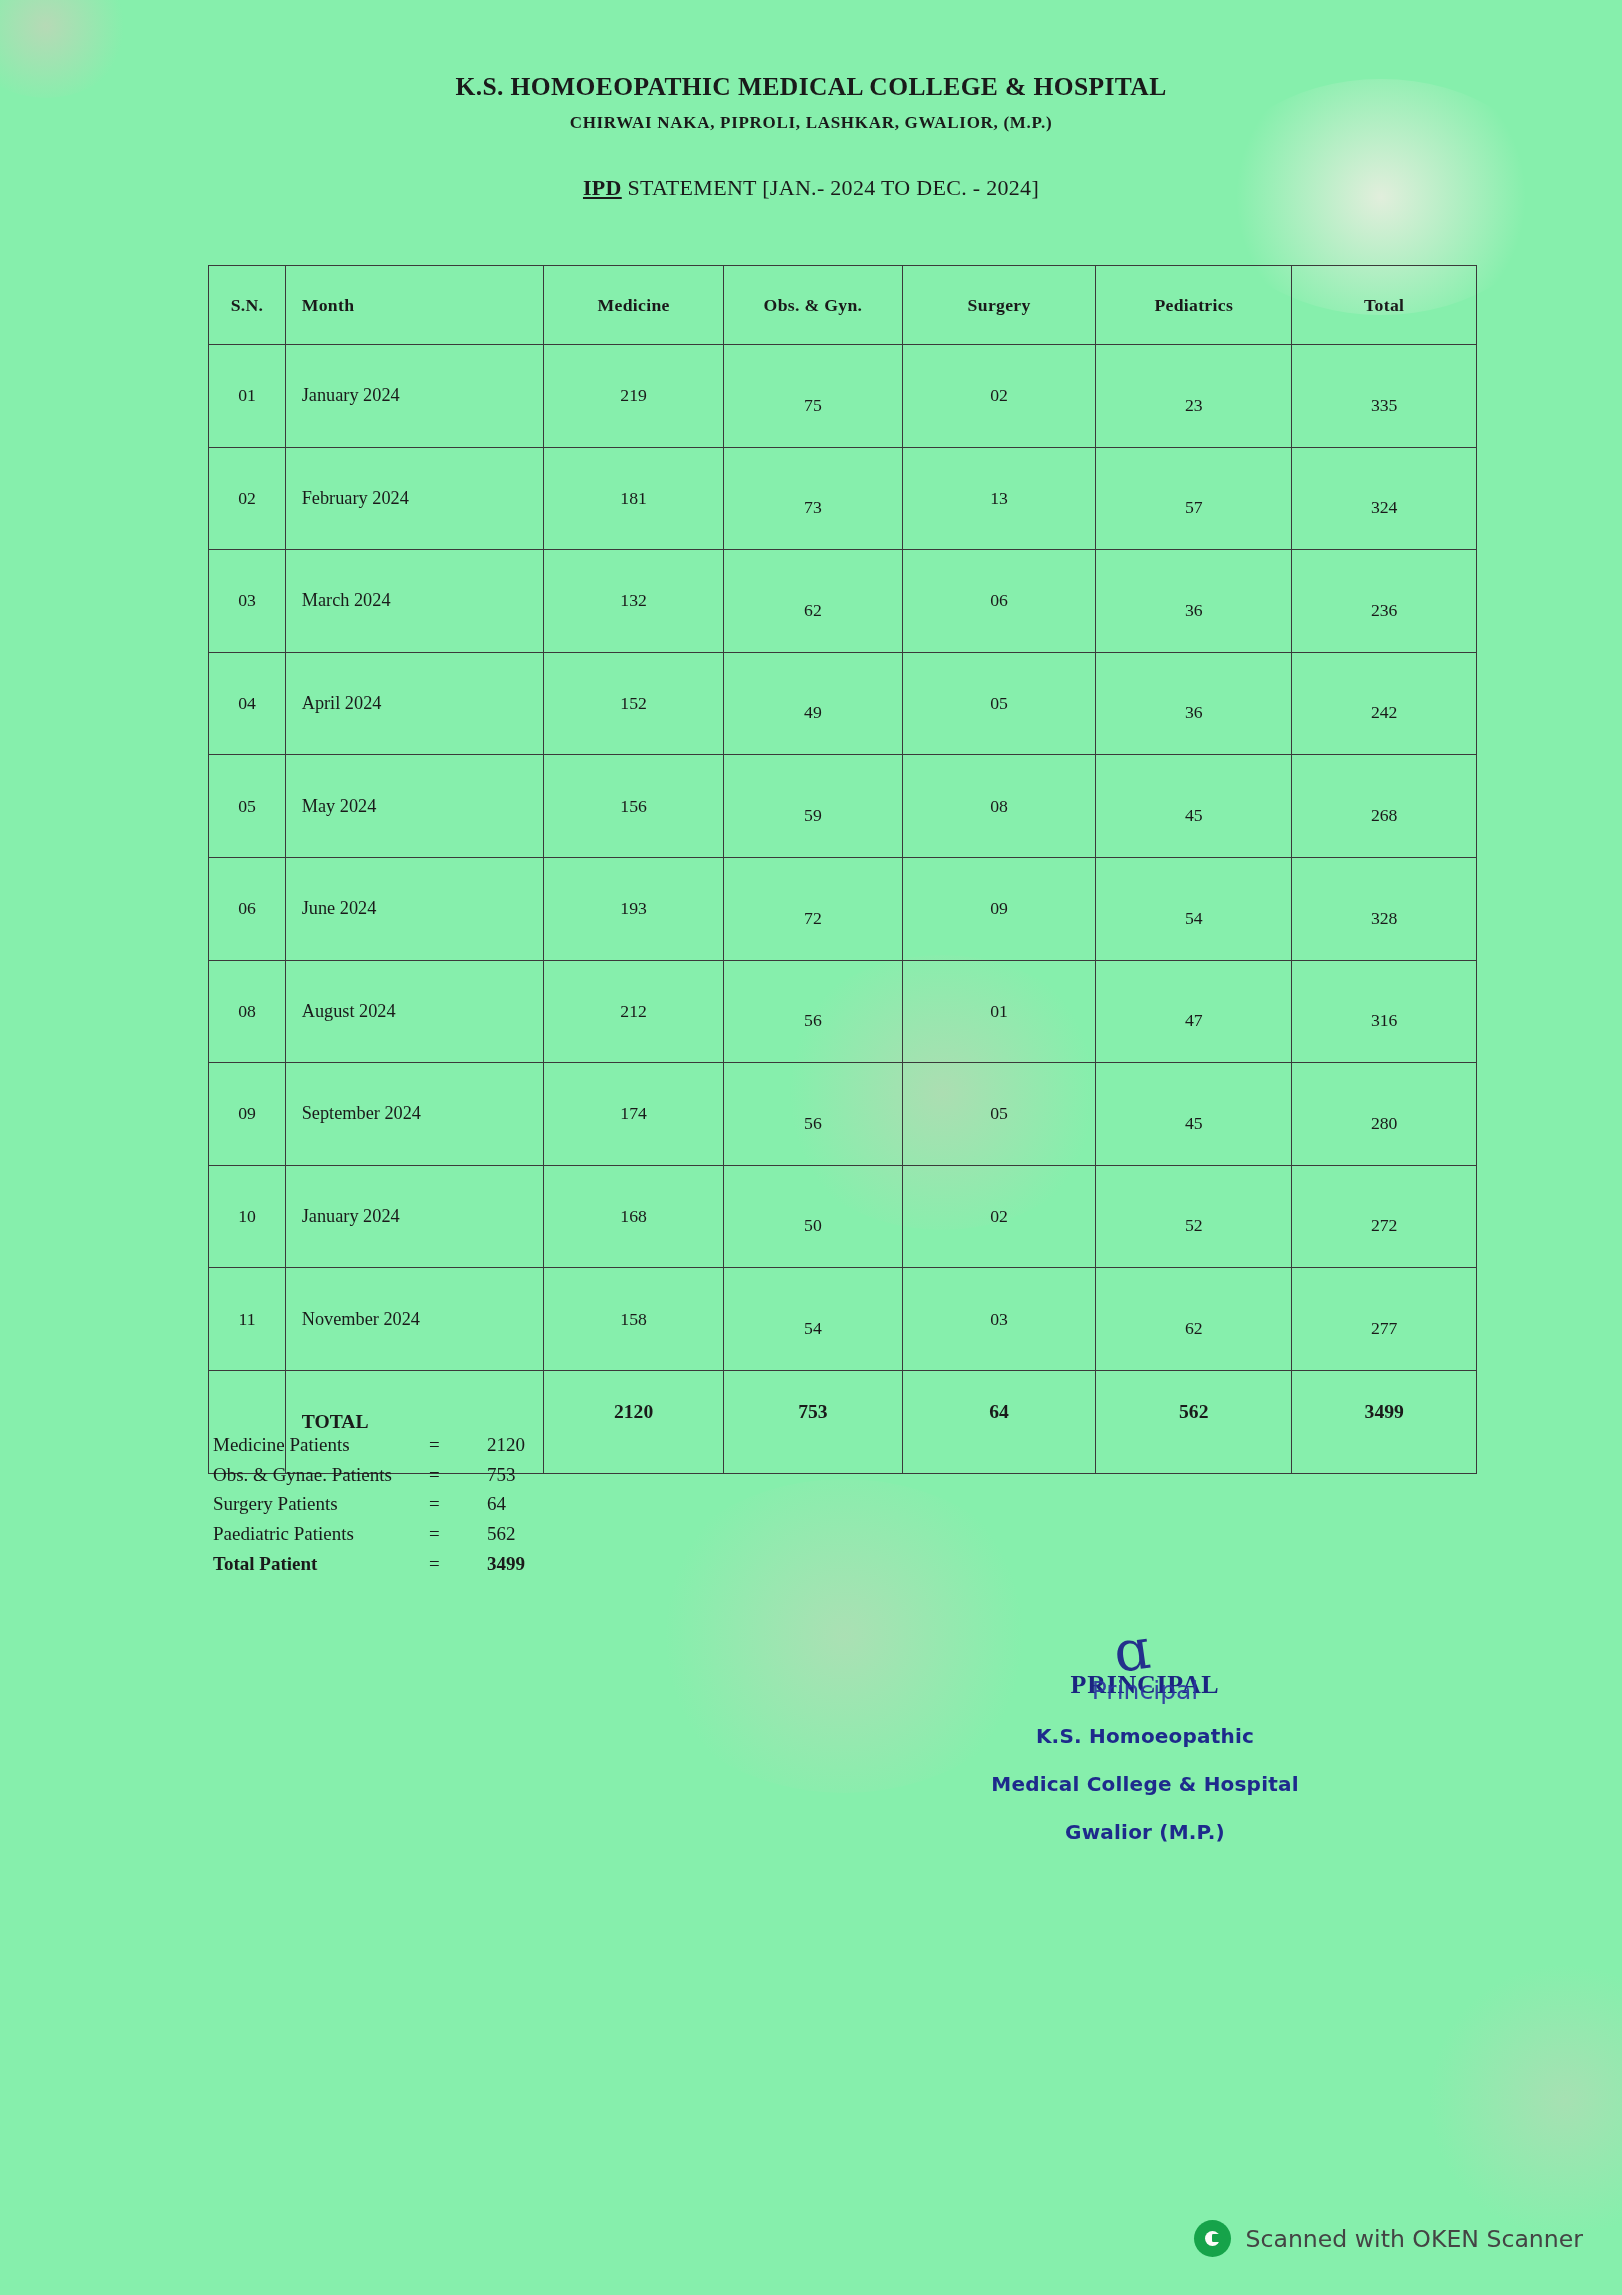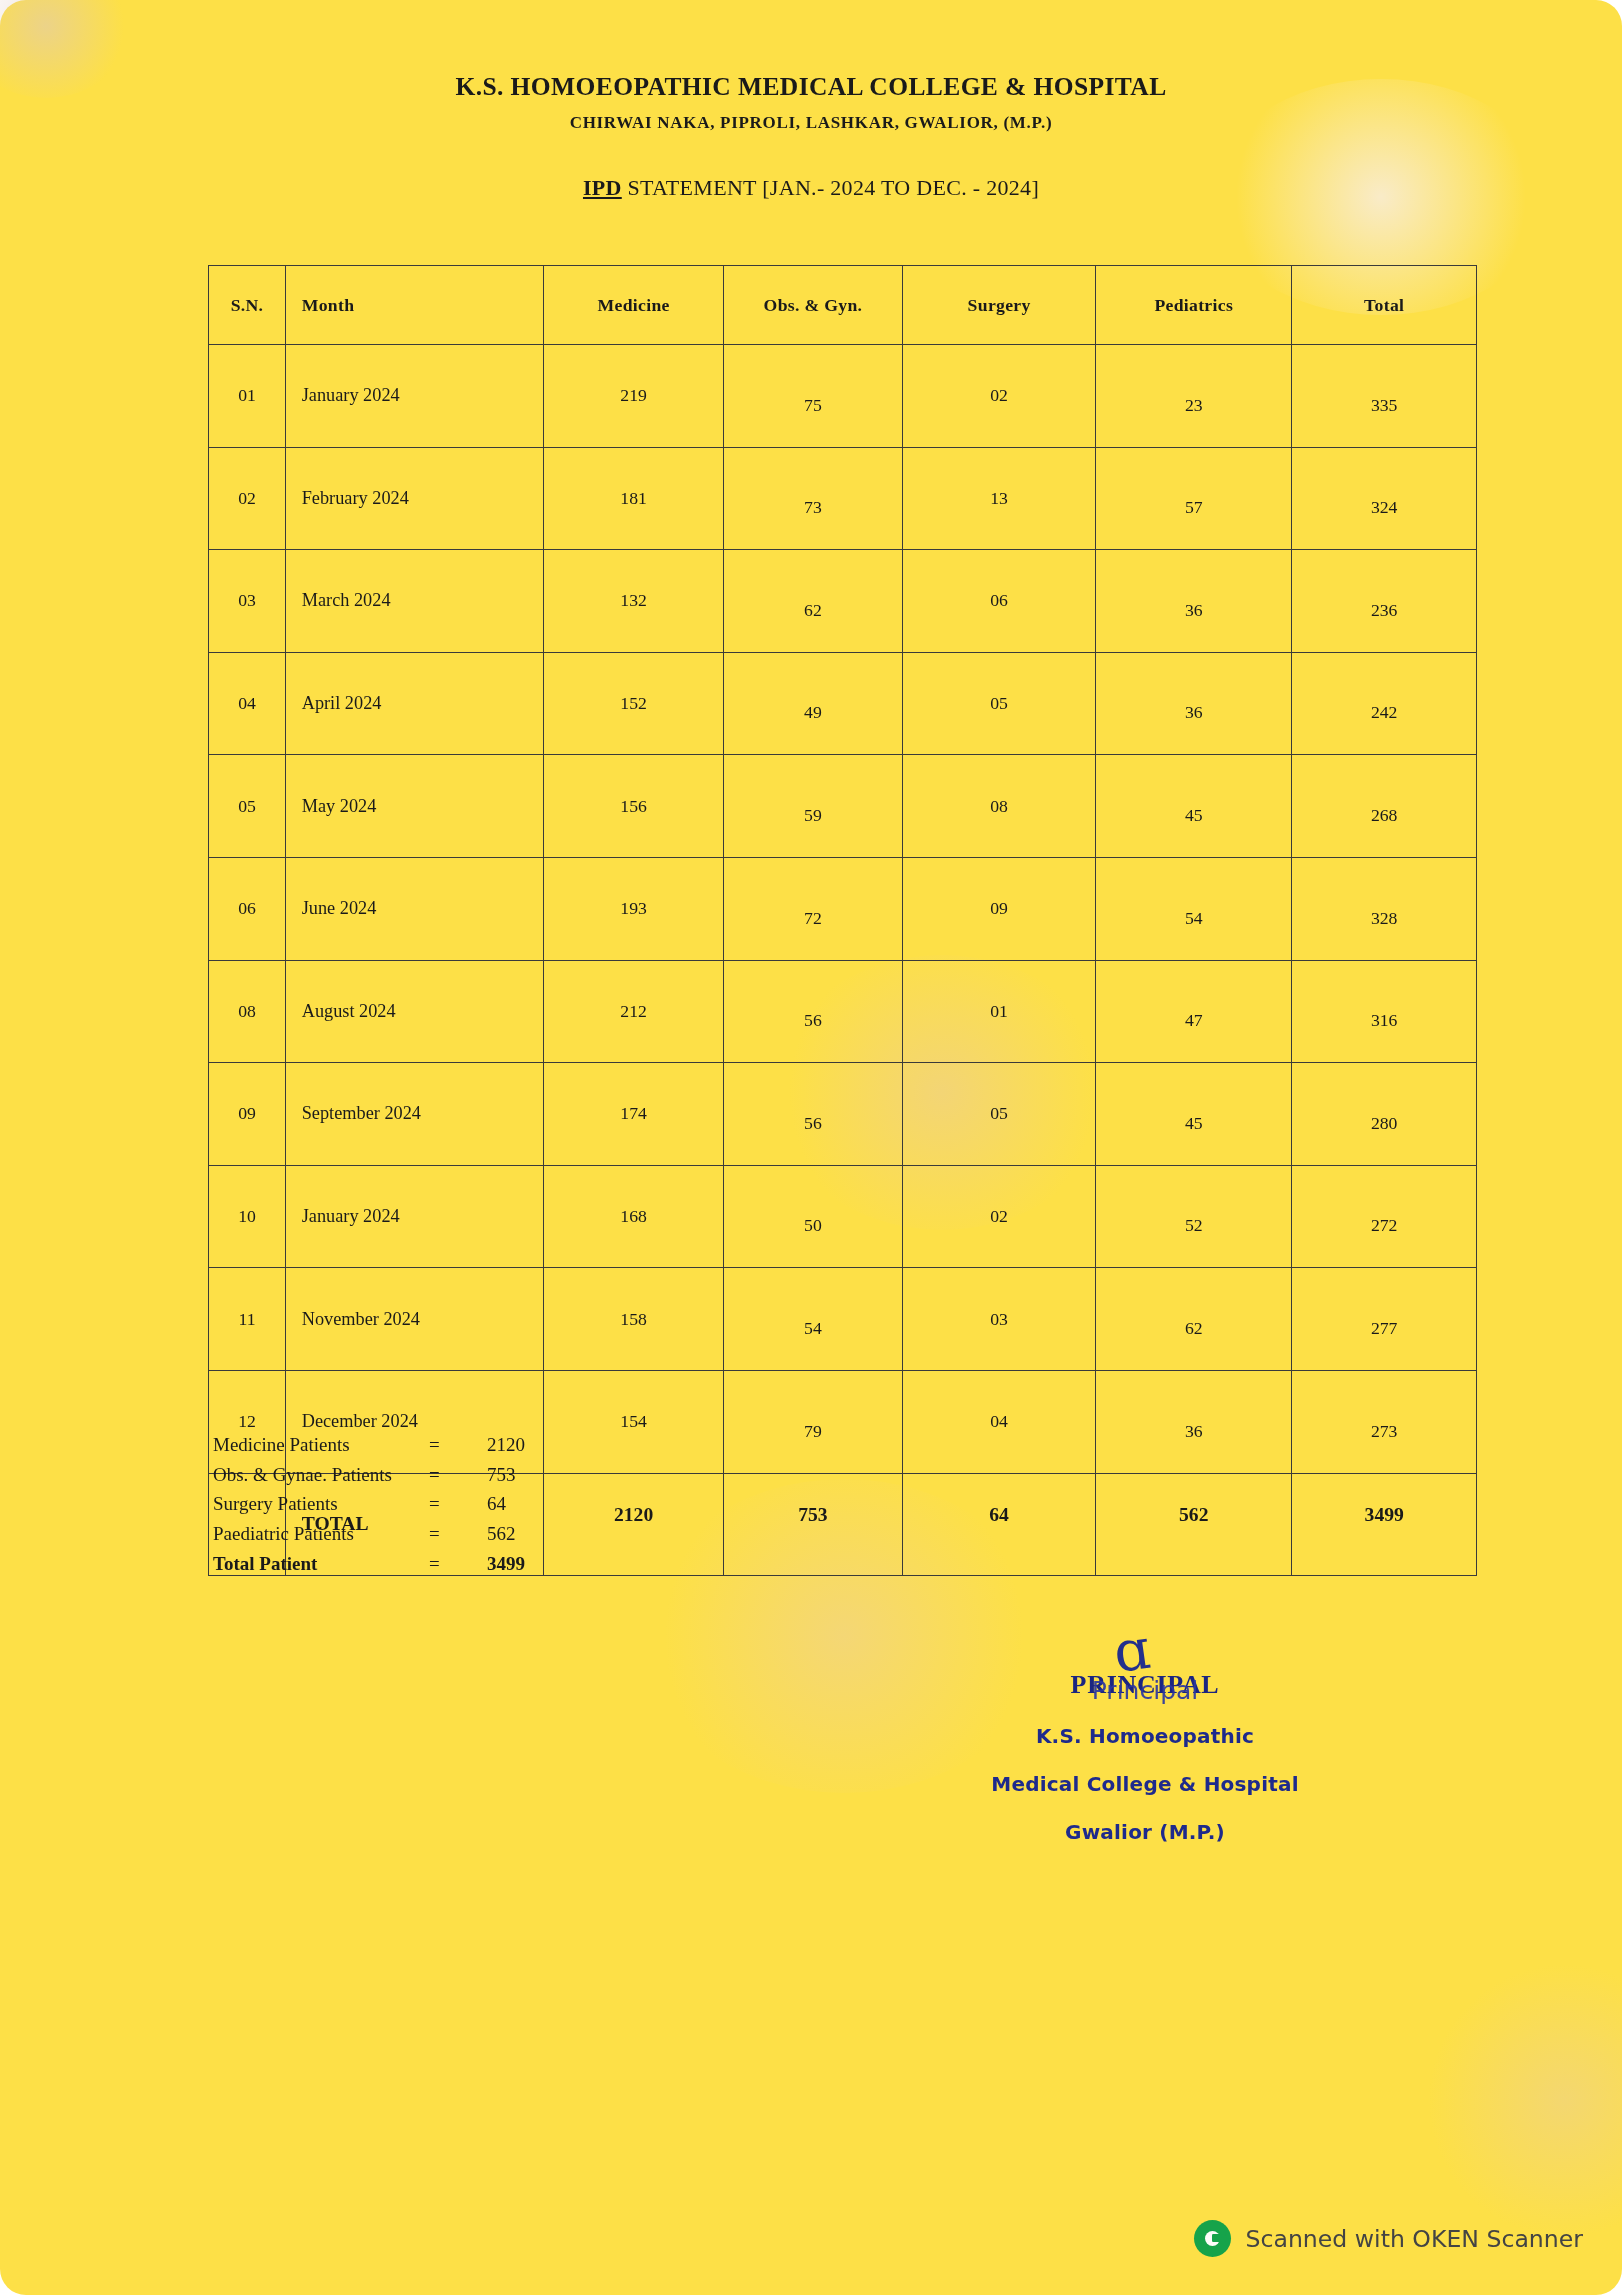--- a/index.html
+++ b/index.html
@@ -11,22 +11,21 @@
     width: 1622px;
     height: 2295px;
     position: relative;
     font-family: "Liberation Serif", serif;
     color: #1a1a1a;
     overflow: hidden;
   }
   .page {
     position: absolute;
     inset: 0;
-    background: #fde047;
-    border-radius: 26px;
+    background: #86efac;
   }
   
   .blotch {
     position: absolute;
     border-radius: 50%;
     pointer-events: none;
   }
   .b1 { left: -39px; top: -46px; width: 170px; height: 144px; background: radial-gradient(circle, rgba(222,200,190,0.55), rgba(255,255,255,0) 70%); }
   .b2 { left: 772px; top: 955px; width: 340px; height: 275px; background: radial-gradient(circle, rgba(228,196,186,0.40), rgba(255,255,255,0) 70%); }
   .b3 { left: 641px; top: 1479px; width: 406px; height: 314px; background: radial-gradient(circle, rgba(230,200,192,0.38), rgba(255,255,255,0) 70%); }
@@ -332,29 +331,20 @@
         </tr>
         <tr>
           <td class="sn">11</td>
           <td class="month">November 2024</td>
           <td>158</td>
           <td class="up">54</td>
           <td>03</td>
           <td class="up">62</td>
           <td class="up">277</td>
         </tr>
-        <tr>
-          <td class="sn">12</td>
-          <td class="month">December 2024</td>
-          <td>154</td>
-          <td class="up">79</td>
-          <td>04</td>
-          <td class="up">36</td>
-          <td class="up">273</td>
-        </tr>
         <tr class="total-row">
           <td></td>
           <td class="label">TOTAL</td>
           <td class="dn">2120</td>
           <td class="dn">753</td>
           <td class="dn">64</td>
           <td class="dn">562</td>
           <td class="dn">3499</td>
         </tr>
       </tbody>

